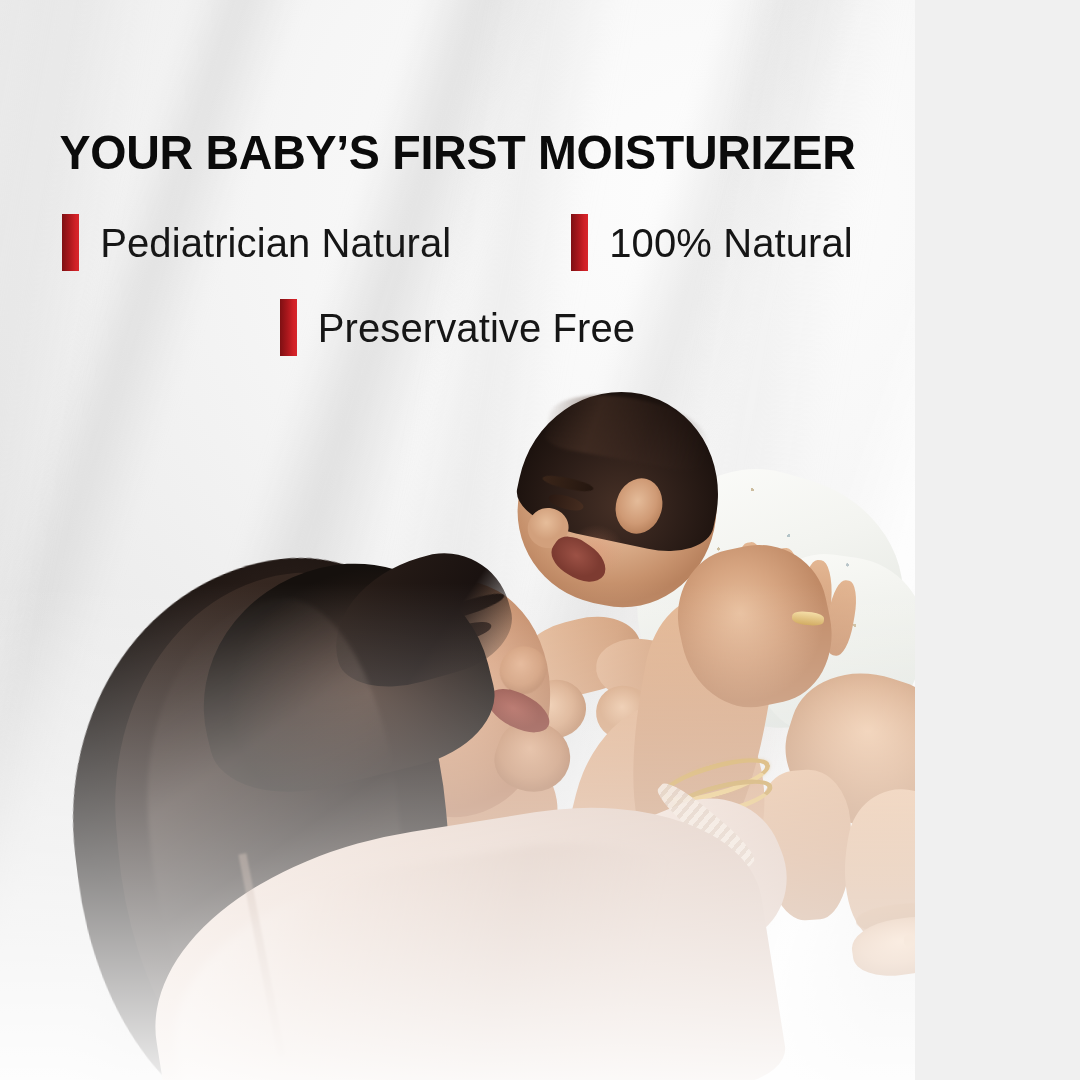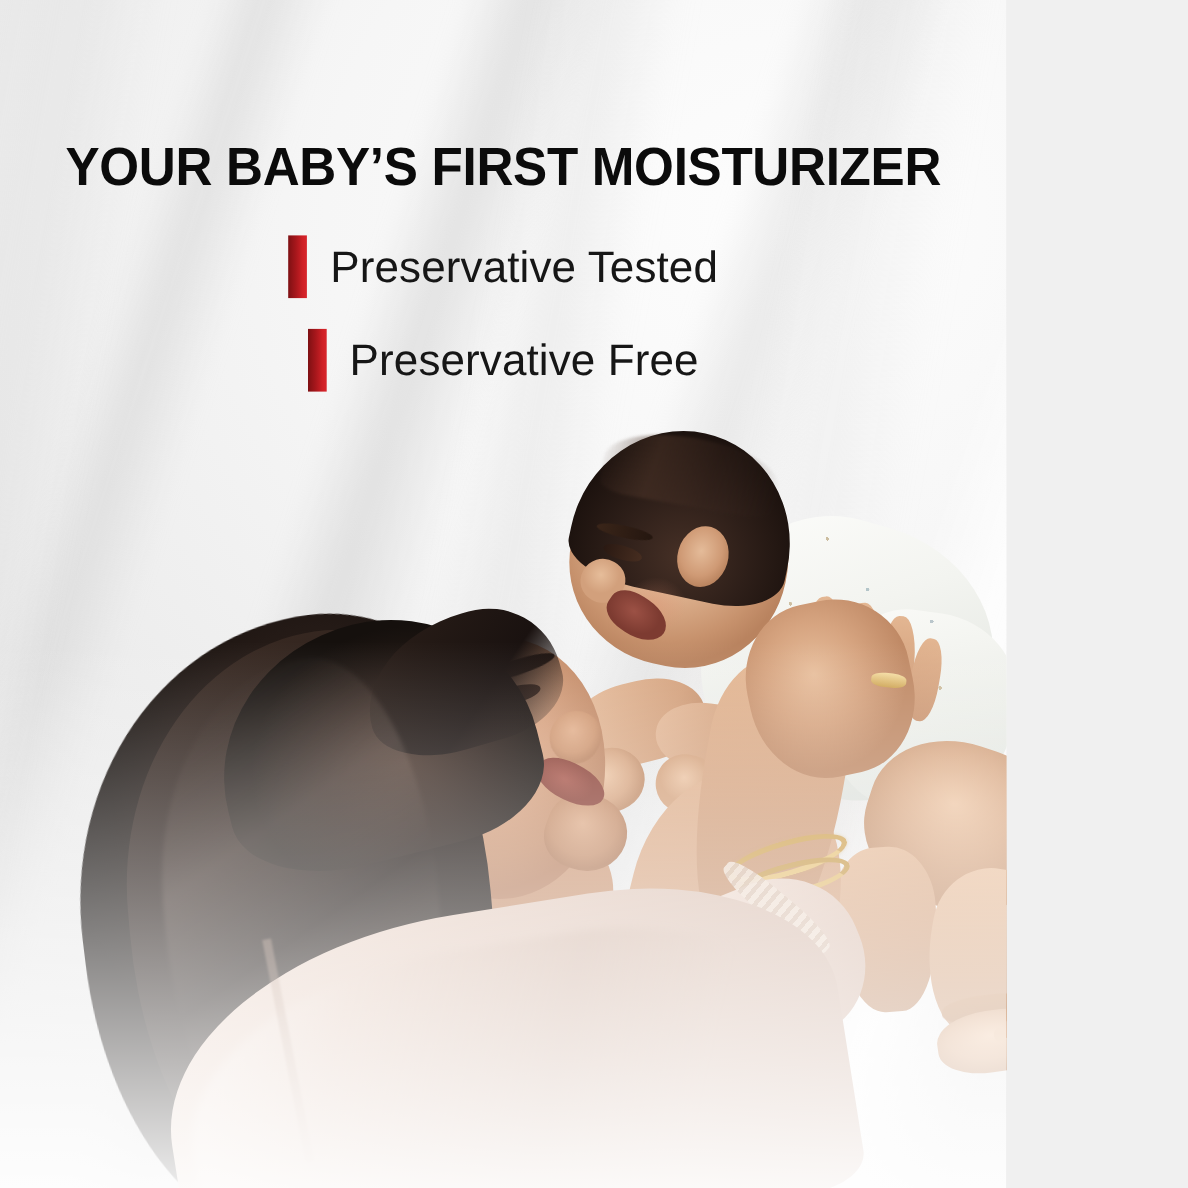--- a/index.html
+++ b/index.html
@@ -465,21 +465,25 @@
 
     <div class="bg-lowglow"></div>
   </div>
 
   <div class="headline">YOUR BABY’S FIRST MOISTURIZER</div>
 
   <div class="features">
     <div class="feat-row row1">
       <div class="feat">
         <span class="bullet"></span>
-        <span class="feat-label">Preservative Tested</span>
+        <span class="feat-label">Pediatrician Natural</span>
+      </div>
+      <div class="feat">
+        <span class="bullet"></span>
+        <span class="feat-label">100% Natural</span>
       </div>
     </div>
     <div class="feat-row row2">
       <div class="feat">
         <span class="bullet"></span>
         <span class="feat-label">Preservative Free</span>
       </div>
     </div>
   </div>
 

